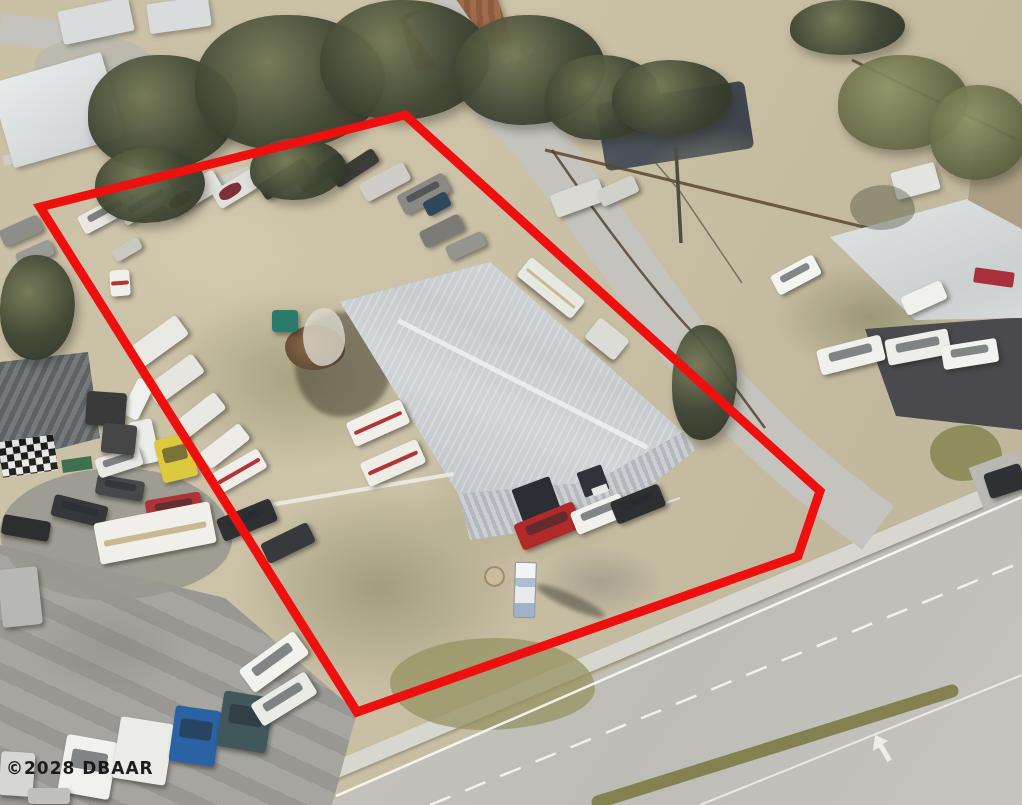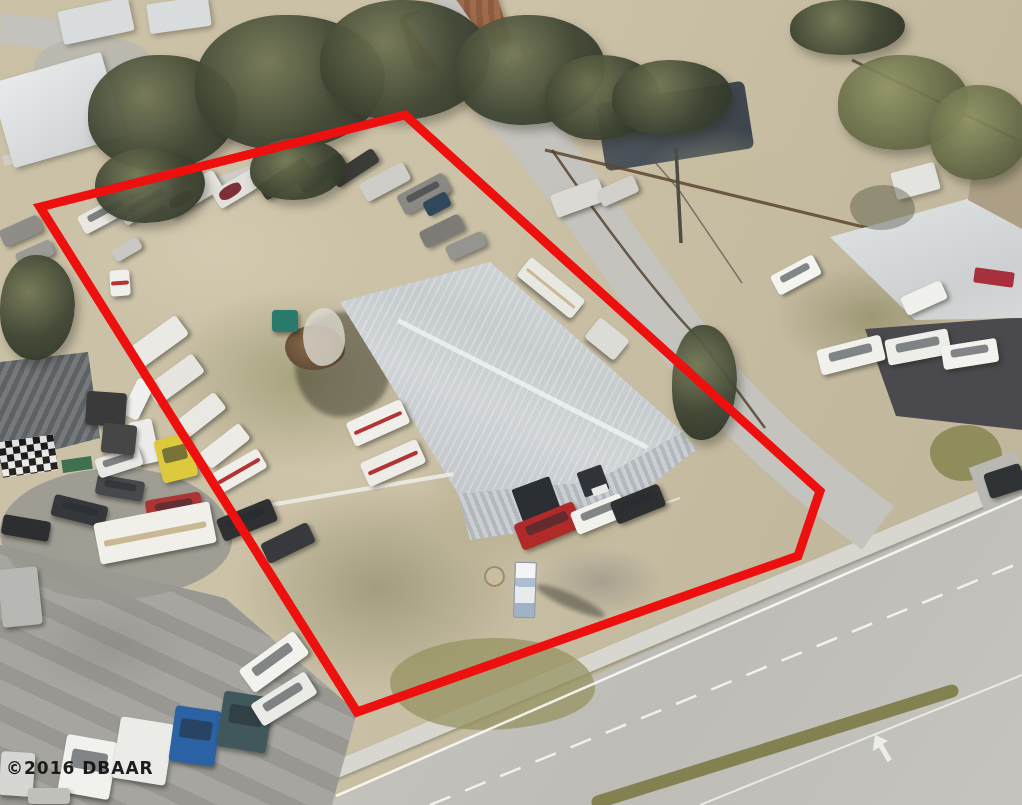--- a/index.html
+++ b/index.html
@@ -270,14 +270,14 @@
   <div class="patch" style="left:850px;top:185px;width:65px;height:45px;background:rgba(55,60,40,.35);"></div>
 
   <div class="a" style="left:533px;top:594px;width:75px;height:14px;transform:rotate(24deg);background:rgba(30,30,25,.4);filter:blur(2px);border-radius:50%;"></div>
   <div class="a" id="sign"></div>
   <div class="a" id="manhole"></div>
 
   <svg width="1022" height="805" viewBox="0 0 1022 805">
     <polygon class="boundary" points="405,115 40,207 357,712 798,556 820,491"></polygon>
   </svg>
 
-  <div class="a" id="watermark">©2016 DBAAR</div>
+  <div class="a" id="watermark">©2028 DBAAR</div>
 </div>
 
 </body></html>

